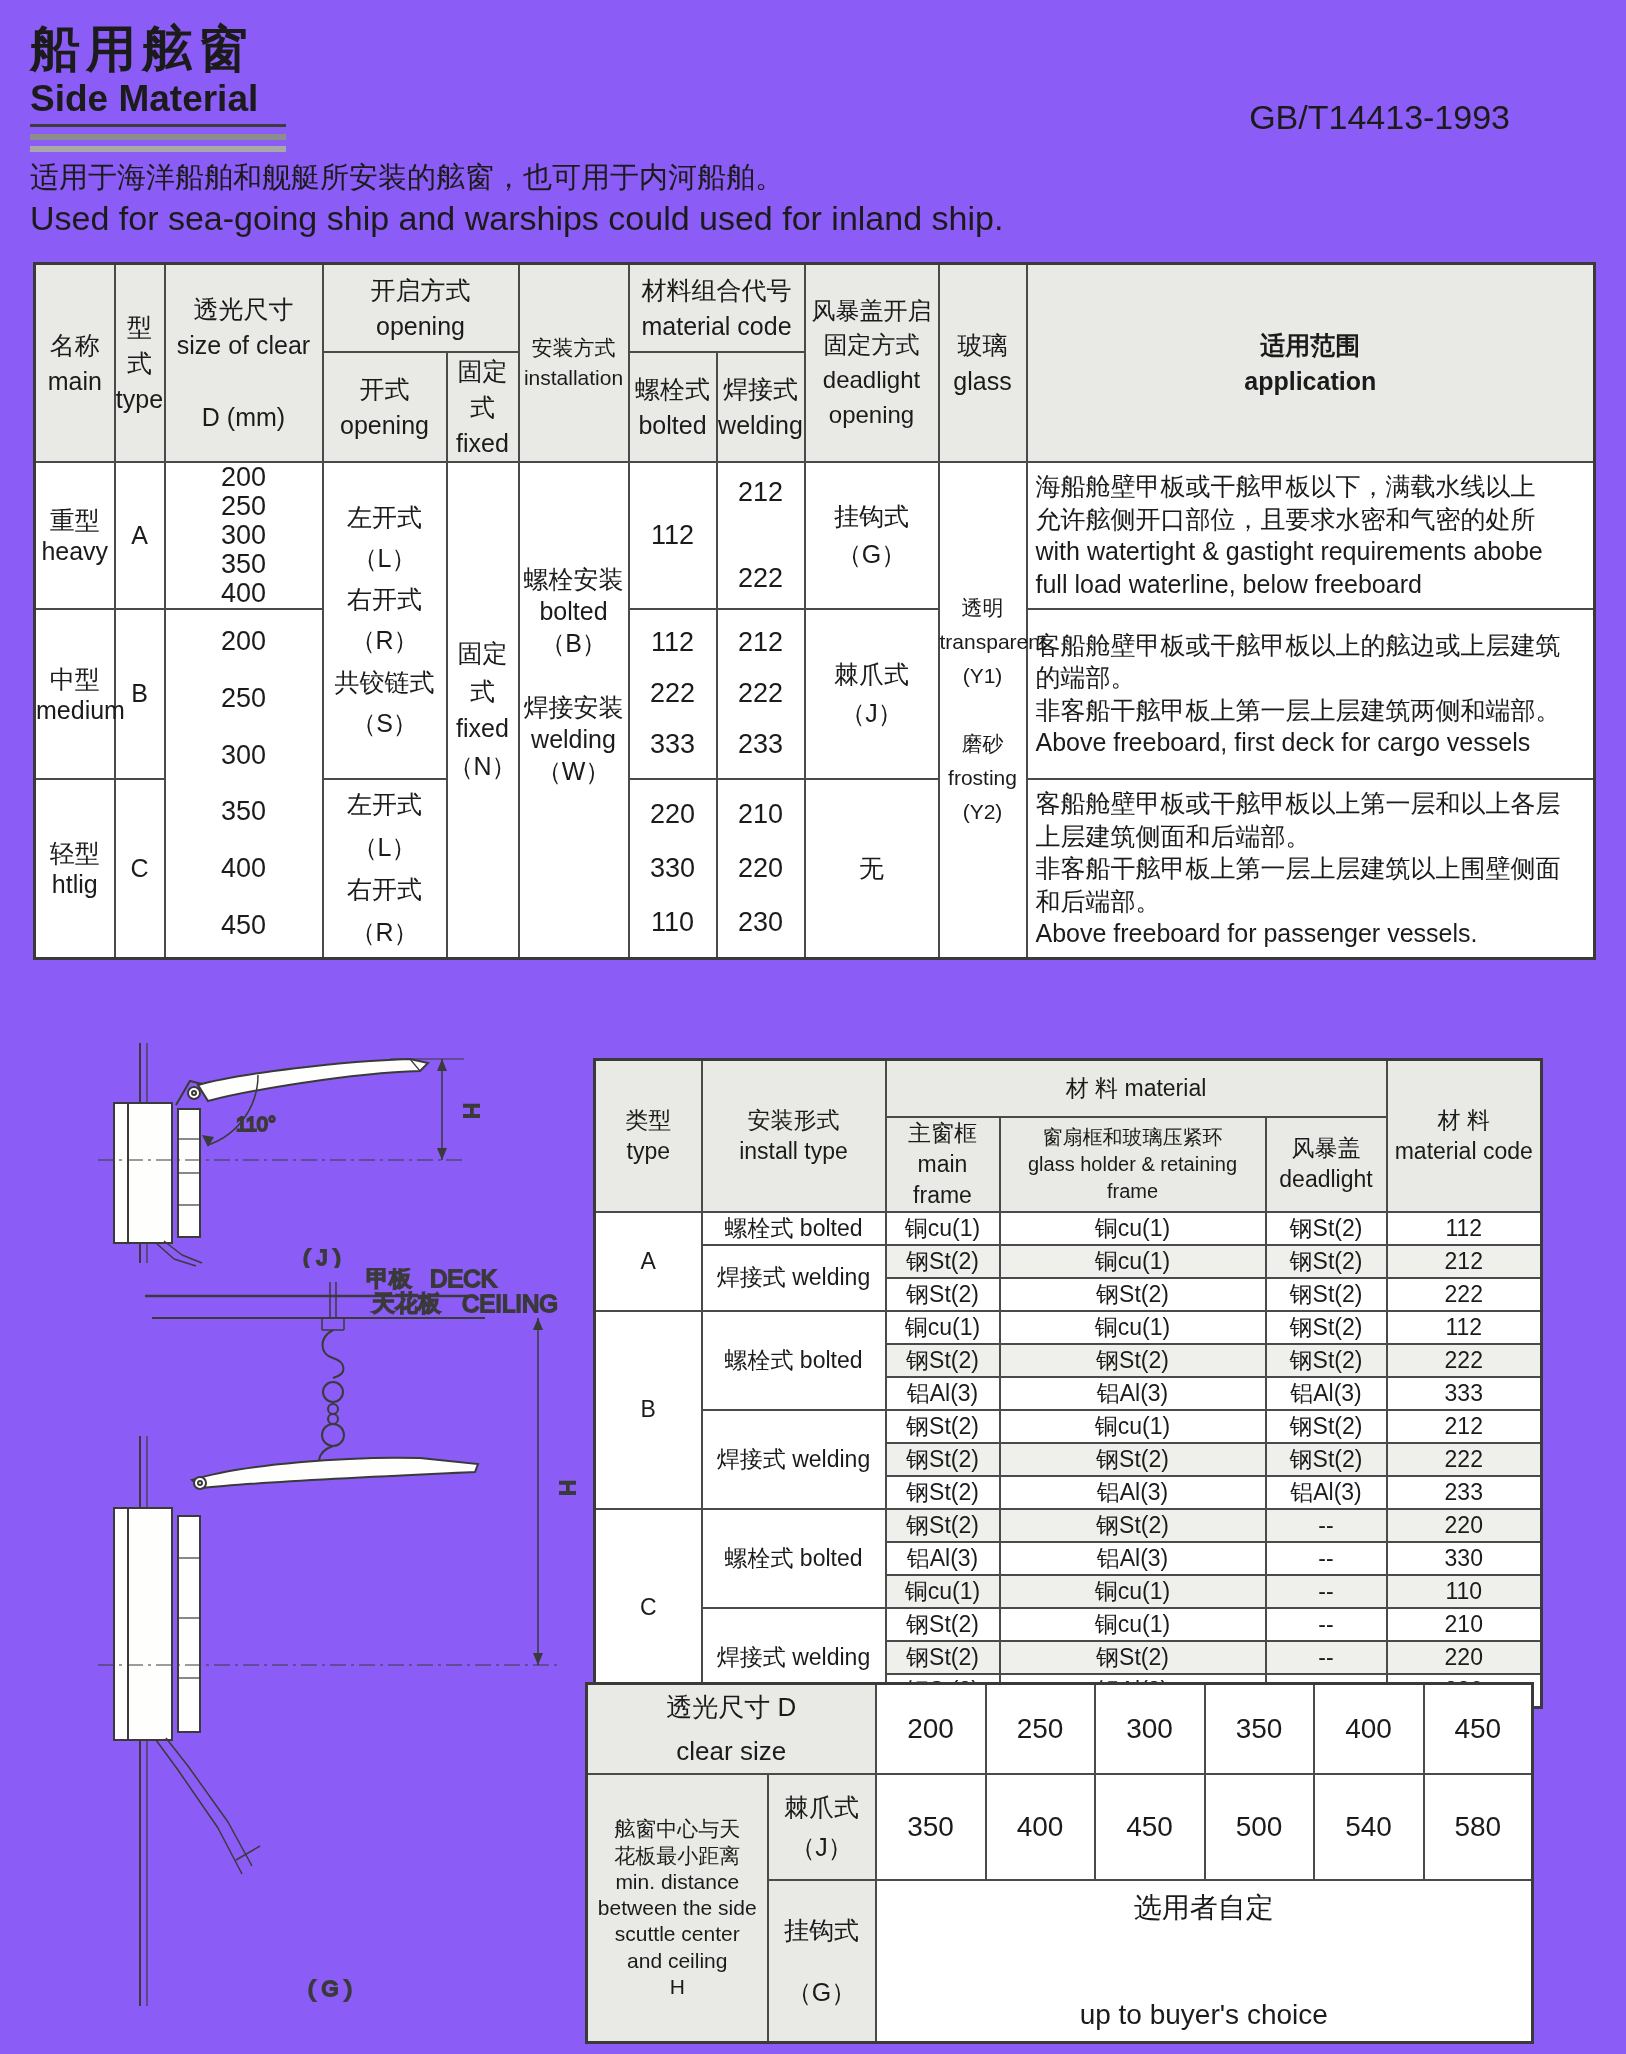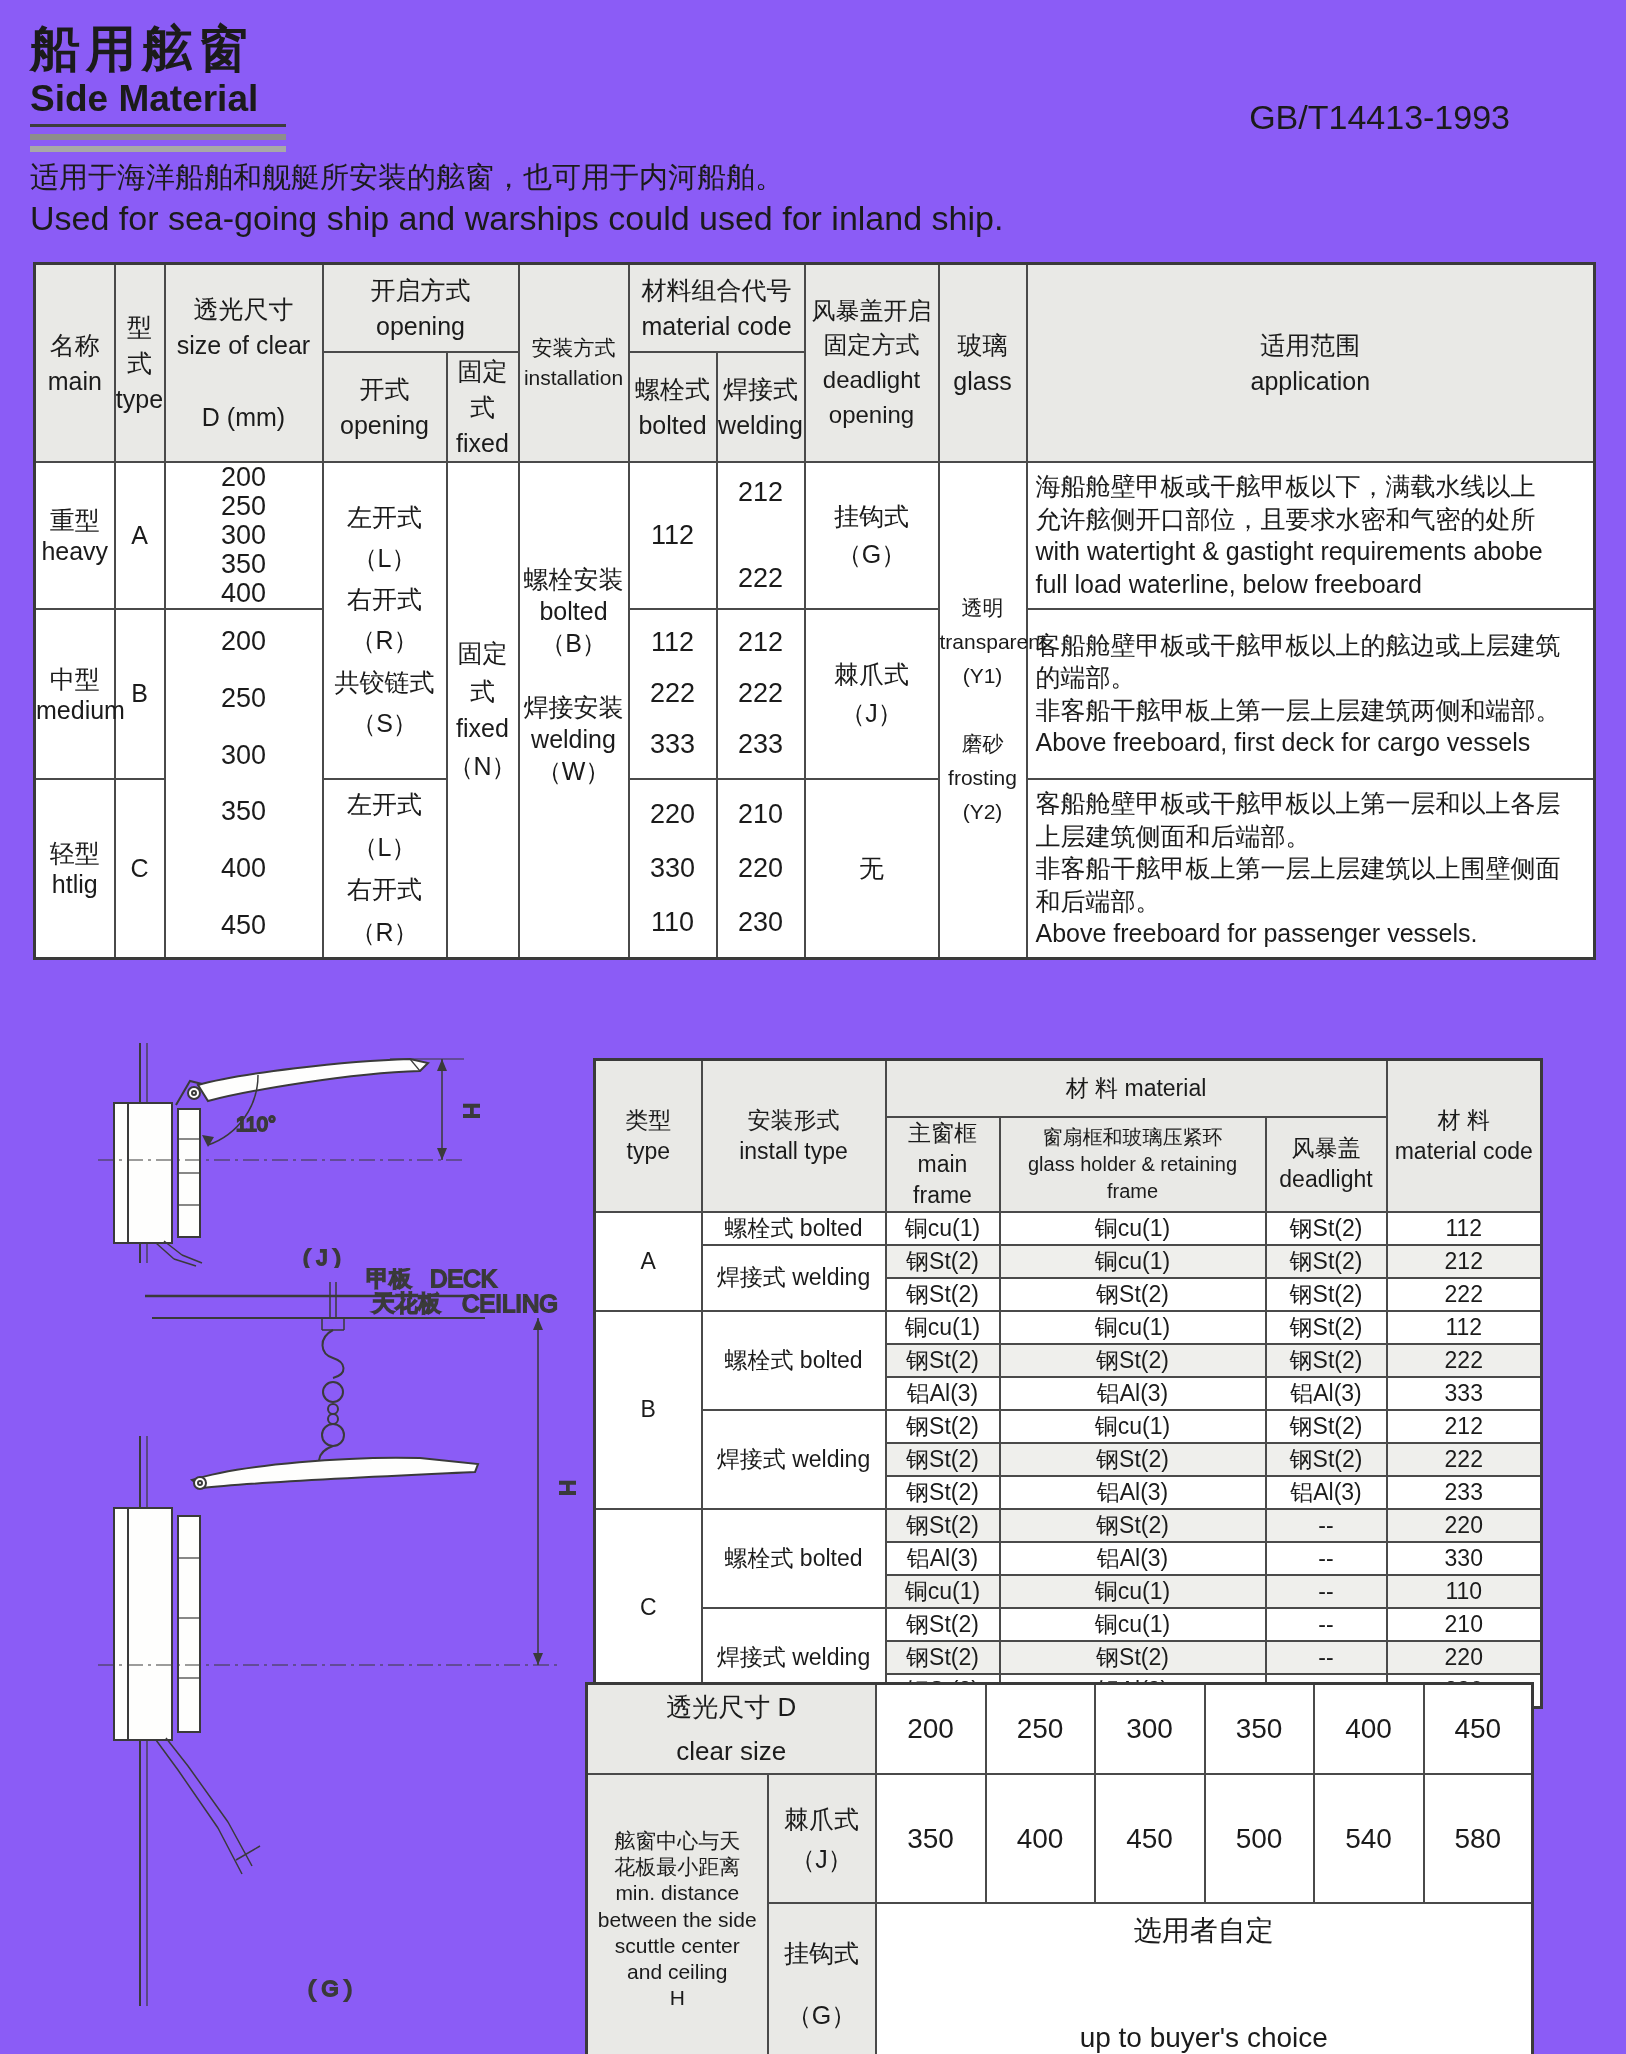--- a/index.html
+++ b/index.html
@@ -23,21 +23,21 @@
   th{background:#e9e9e6;}
 
   
   .main-table{position:absolute;left:33px;top:262px;width:1560px;border:3px solid #3a3a3a;font-size:25px;}
   .main-table th{font-size:25px;line-height:1.45;}
   .h-name{line-height:2.2;}
   .h-size{line-height:1.35;}
   .h-install{font-size:21px !important;line-height:1.6;}
   .h-dead{font-size:24px !important;line-height:1.35;}
   .h-glass{line-height:1.75;}
-  .h-app{line-height:1.9;}
+  .h-app{line-height:1.9;font-weight:bold;}
   .sizes-a{font-size:27px;line-height:1.07;}
   .sizes-bc{font-size:27px;line-height:2.1;}
   .open-ab{line-height:1.65;}
   .open-c{line-height:1.7;}
   .fixed-cell{line-height:1.5;}
   .install-cell{vertical-align:top;padding-top:100px;line-height:1.28;}
   .code-a-bolt{font-size:27px;}
   .code-a-weld{font-size:27px;line-height:1.6;}
   .code-b{font-size:27px;line-height:1.9;}
   .code-c{font-size:27px;line-height:2.0;}
@@ -467,21 +467,21 @@
         <tr style="height:86px">
       <th colspan="2" class="d-clear">透光尺寸 D
 clear size</th>
       <td>200</td>
       <td>250</td>
       <td>300</td>
       <td>350</td>
       <td>400</td>
       <td>450</td>
     </tr>
-    <tr style="height:129px">
+    <tr style="height:106px">
       <th rowspan="2" class="d-hlab">舷窗中心与天
 花板最小距离
 min. distance
 between the side
 scuttle center
 and ceiling
 H</th>
       <th class="d-jlab">棘爪式
 （J）</th>
       <td>350</td>

